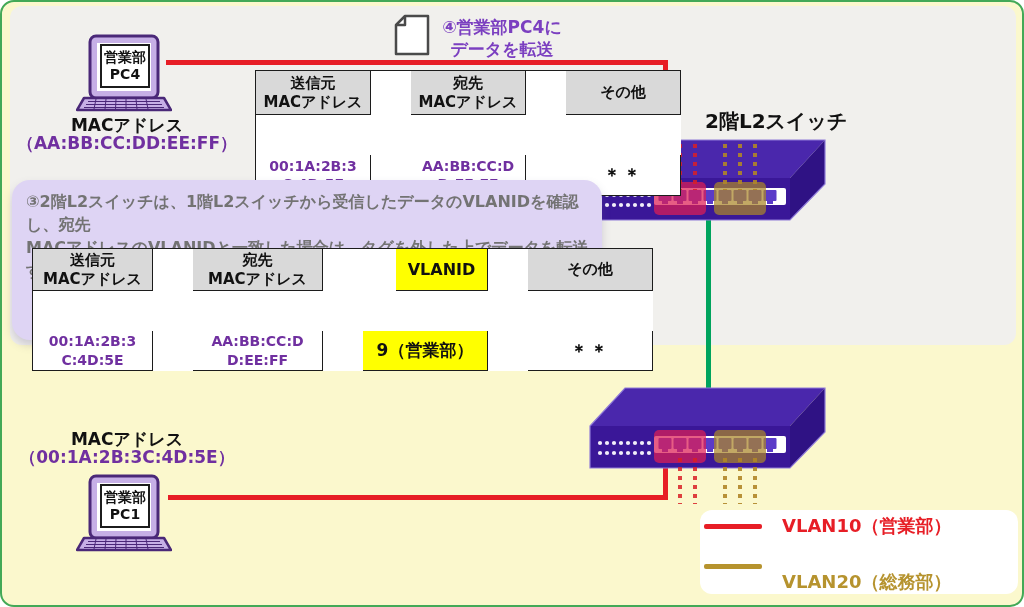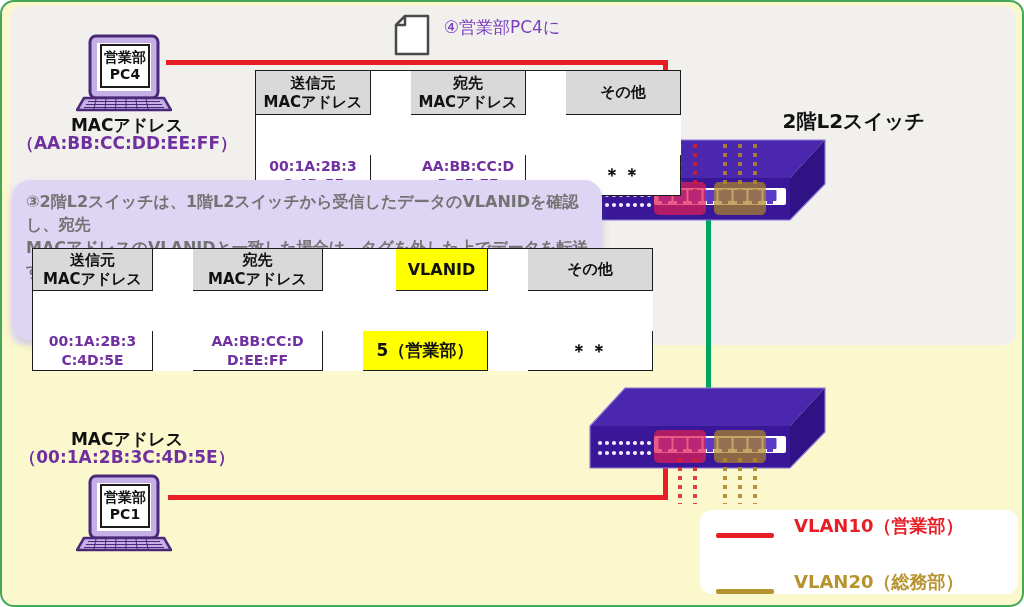--- a/index.html
+++ b/index.html
@@ -6,49 +6,49 @@
   *{box-sizing:border-box;font-family:"DejaVu Sans","Liberation Sans",sans-serif;}
   .canvas{position:relative;width:1024px;height:607px;background:#FBF8CD;border:2px solid #43A957;border-radius:14px;overflow:hidden;}
   .abs{position:absolute;}
   
   .floor2-panel{left:8px;top:4px;width:1006px;height:339px;background:#F1F0ED;border-radius:12px;}
   
   .pc-label{width:50px;height:44px;background:#fff;border:2px solid #1c1c1c;display:flex;flex-direction:column;align-items:center;justify-content:center;font-size:14px;font-weight:bold;color:#111;line-height:1.25;text-align:center;}
   .mac-caption{width:170px;text-align:center;font-size:17px;font-weight:bold;color:#111;}
   .mac-value{width:260px;text-align:center;font-size:17px;font-weight:bold;color:#7030A0;white-space:nowrap;}
   
-  .note-text{width:160px;text-align:center;font-size:17px;font-weight:normal;color:#7B3FC0;line-height:1.3;}
+  .note-text{width:160px;text-align:center;font-size:17px;font-weight:bold;color:#7B3FC0;line-height:1.3;}
   .note-text span{display:block;}
   
   .tbl{display:grid;border-top:1.5px solid #1c1c1c;border-left:1.5px solid #1c1c1c;background:#fff;gap:40px;}
   .tbl>div{border-right:1.5px solid #1c1c1c;border-bottom:1.5px solid #1c1c1c;display:flex;flex-direction:column;align-items:center;justify-content:center;text-align:center;}
   .th{background:#D9D9D9;font-size:15px;font-weight:bold;color:#111;line-height:1.25;}
   .td-mac{font-size:14px;font-weight:bold;color:#7030A0;word-break:break-all;padding:0 10px;line-height:1.3;}
   .td-star{font-size:18px;font-weight:bold;color:#111;letter-spacing:2px;}
   .yellow{background:#FFFF00 !important;}
   .td-vlanid{font-size:17px;font-weight:bold;color:#111;}
   .t1{grid-template-columns:115px 115px 115px;grid-template-rows:44px 41px;}
   .t2{grid-template-columns:120px 130px 125px 125px;grid-template-rows:42px 40px;}
   
   .info-box{left:10px;top:178px;width:590px;height:160px;background:#DED4F4;border-radius:18px;box-shadow:0 5px 8px rgba(100,90,130,0.25);}
   .info-text{left:24px;top:188px;width:568px;font-size:16px;font-weight:bold;color:#737373;line-height:23px;}
   .info-text span{display:block;}
   
-  .switch-label{width:220px;text-align:right;font-size:20px;font-weight:bold;color:#111;white-space:nowrap;}
+  .switch-label{width:220px;text-align:left;font-size:20px;font-weight:bold;color:#111;white-space:nowrap;}
   
   .line{position:absolute;}
   .red-line{background:#E71E26;}
   .green-line{background:#00A45D;}
   
   .vdots{position:absolute;width:4px;}
   .vdots.red{background:repeating-linear-gradient(180deg,rgba(217,31,38,0.85) 0 4px,transparent 4px 9px);}
   .vdots.tan{background:repeating-linear-gradient(180deg,rgba(176,134,39,0.9) 0 4px,transparent 4px 9px);}
   
   .legend{left:698px;top:508px;width:318px;height:84px;background:#fff;border-radius:12px;display:flex;flex-direction:column;justify-content:space-evenly;padding:4px 0;}
-  .legend-row{display:flex;align-items:flex-end;padding-left:16px;}
+  .legend-row{display:flex;align-items:center;padding-left:4px;}
   .legend-swatch{width:58px;height:5px;border-radius:2px;margin-right:20px;flex:none;}
   .legend-label{font-size:18px;font-weight:bold;white-space:nowrap;}
   .lg-red .legend-swatch{background:#E71E26;} .lg-red .legend-label{color:#E71E26;}
   .lg-gold .legend-swatch{background:#B6932E;} .lg-gold .legend-label{color:#B6932E;margin-top:32px;}
   .lg-green .legend-swatch{background:#00A45D;} .lg-green .legend-label{color:#00A45D;}
 </style>
 </head>
 <body>
 
 <div class="canvas">
@@ -188,20 +188,21 @@
   </div>
   <div class="abs mac-caption" style="left:40px;top:112px;">MACアドレス</div>
   <div class="abs mac-value" style="left:-5px;top:130px;">（AA:BB:CC:DD:EE:FF）</div>
 
   <svg class="abs" style="left:392px;top:12px;" width="36" height="42" viewBox="0 0 36 42">
     <polygon points="11,2 34,2 34,40 2,40 2,11" fill="#FFFFFF" stroke="#4A4A4A" stroke-width="2.5" stroke-linejoin="round"></polygon>
     <polyline points="11,2 11,11 2,11" fill="none" stroke="#4A4A4A" stroke-width="2.5" stroke-linejoin="round"></polyline>
   </svg>
   <div class="abs note-text" style="left:420px;top:14px;">
     <span>④営業部PC4に</span>
+    <span>データを転送</span>
   </div>
 
   <div class="abs tbl t1" style="left:253px;top:68px;">
     <div class="th">
       <span>送信元</span>
       <span>MACアドレス</span>
     </div>
     <div class="th">
       <span>宛先</span>
       <span>MACアドレス</span>
@@ -229,21 +230,21 @@
       <span>MACアドレス</span>
     </div>
     <div class="th yellow" style="font-size:16px;margin-left:33px;">
       <span>VLANID</span>
     </div>
     <div class="th">
       <span>その他</span>
     </div>
     <div class="td-mac">00:1A:2B:3C:4D:5E</div>
     <div class="td-mac">AA:BB:CC:DD:EE:FF</div>
-    <div class="td-vlanid yellow">5（営業部）</div>
+    <div class="td-vlanid yellow">9（営業部）</div>
     <div class="td-star">＊＊</div>
   </div>
 
   <div class="abs mac-caption" style="left:40px;top:426px;">MACアドレス</div>
   <div class="abs mac-value" style="left:-5px;top:444px;">（00:1A:2B:3C:4D:5E）</div>
   <svg class="abs" style="left:74px;top:470px;" width="96" height="80" viewBox="0 0 96 80">
     <rect x="14" y="4" width="68" height="62" rx="6" fill="#C6AFE6" stroke="#4A2878" stroke-width="3"></rect>
     <rect x="21" y="11" width="54" height="48" fill="#FFFFFF"></rect>
     <polygon points="8,66 88,66 95,78 1,78" fill="#C6AFE6" stroke="#4A2878" stroke-width="2.5" stroke-linejoin="round"></polygon>
     <g fill="none" stroke="#4A2878" stroke-width="1">

